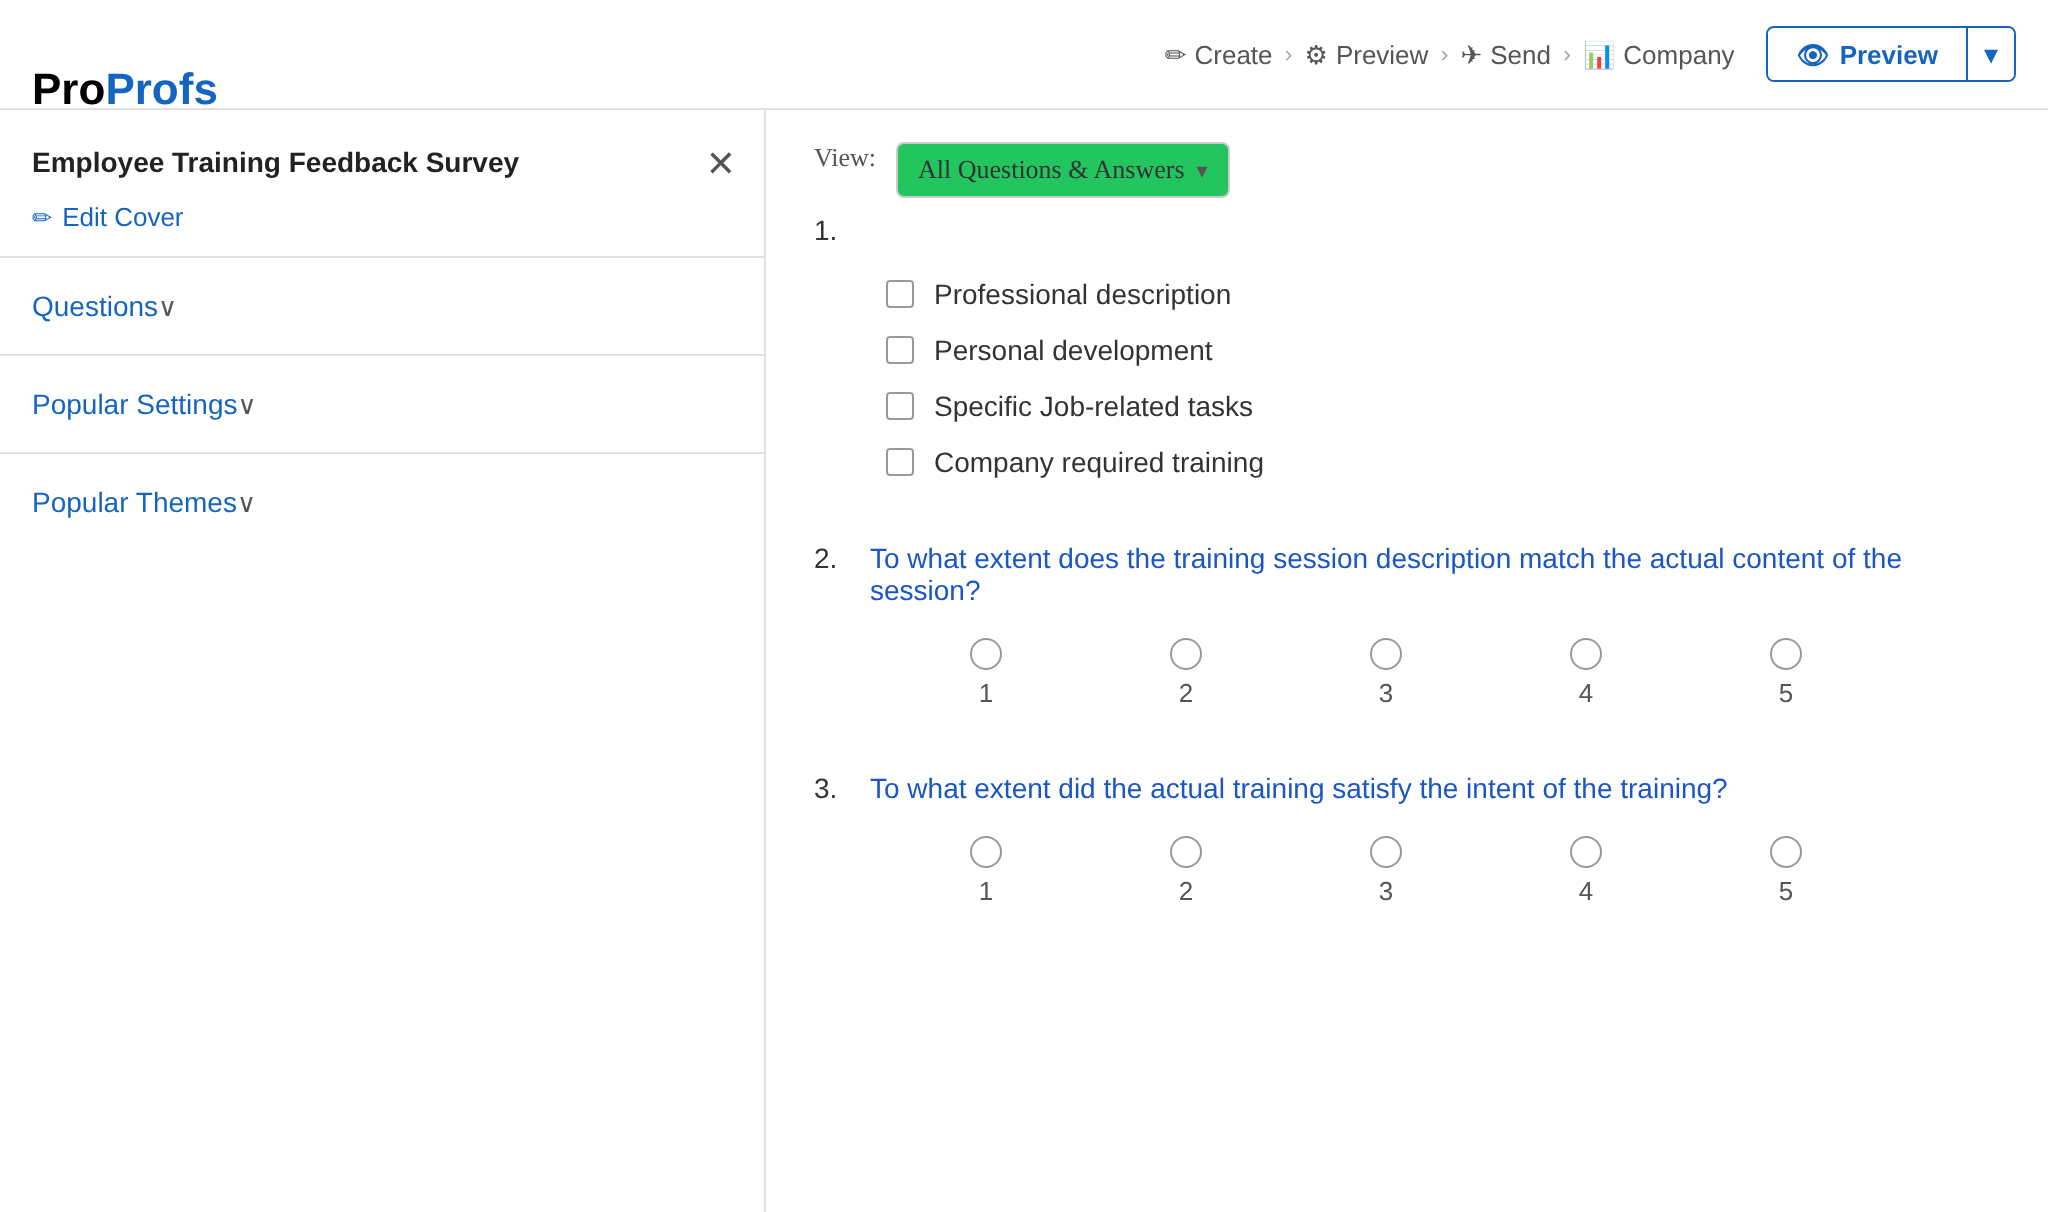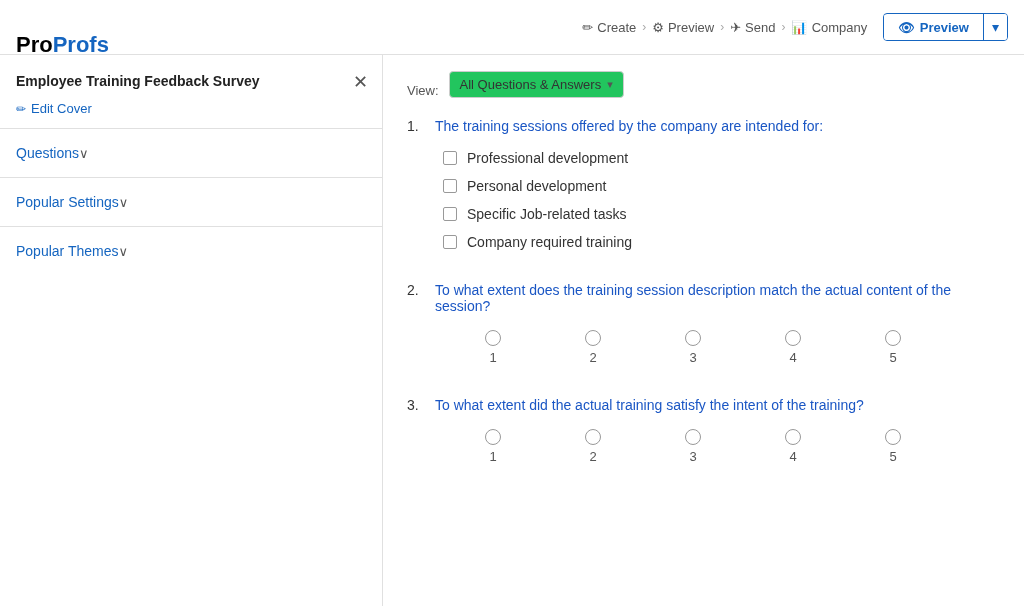--- a/index.html
+++ b/index.html
@@ -133,23 +133,24 @@
     .content {
       flex: 1;
       overflow-y: auto;
       padding: 16px 24px;
       background: #fff;
     }
 
     
     .view-bar {
       display: flex;
-      align-items: flex-end;
+      align-items: flex-start;
       gap: 10px;
-      margin-bottom: 20px;
+      margin-bottom: 8px;
+      font-family: Liberation Serif, serif;
     }
     .view-label { font-size: 13px; color: #555; }
     .view-select {
       display: flex;
       align-items: center;
       border: 1px solid #ccc;
       border-radius: 4px;
       padding: 5px 10px;
       font-size: 13px;
       cursor: pointer;
@@ -316,26 +317,25 @@
       <span class="view-label">View:</span>
       <div class="view-select">
         <span class="view-select-text">All Questions &amp; Answers</span>
         <span class="view-select-arrow">▾</span>
       </div>
     </div>
 
     <div class="question-block">
       <div class="question-row">
         <span class="question-num">1.</span>
-        <span class="question-text">The training sessions offered by the company are intended for:</span>
       </div>
       <div class="checkbox-options">
         <div class="checkbox-option">
           <div class="checkbox-box"></div>
-          <span>Professional development</span>
+          <span>Professional description</span>
         </div>
         <div class="checkbox-option">
           <div class="checkbox-box"></div>
           <span>Personal development</span>
         </div>
         <div class="checkbox-option">
           <div class="checkbox-box"></div>
           <span>Specific Job-related tasks</span>
         </div>
         <div class="checkbox-option">

